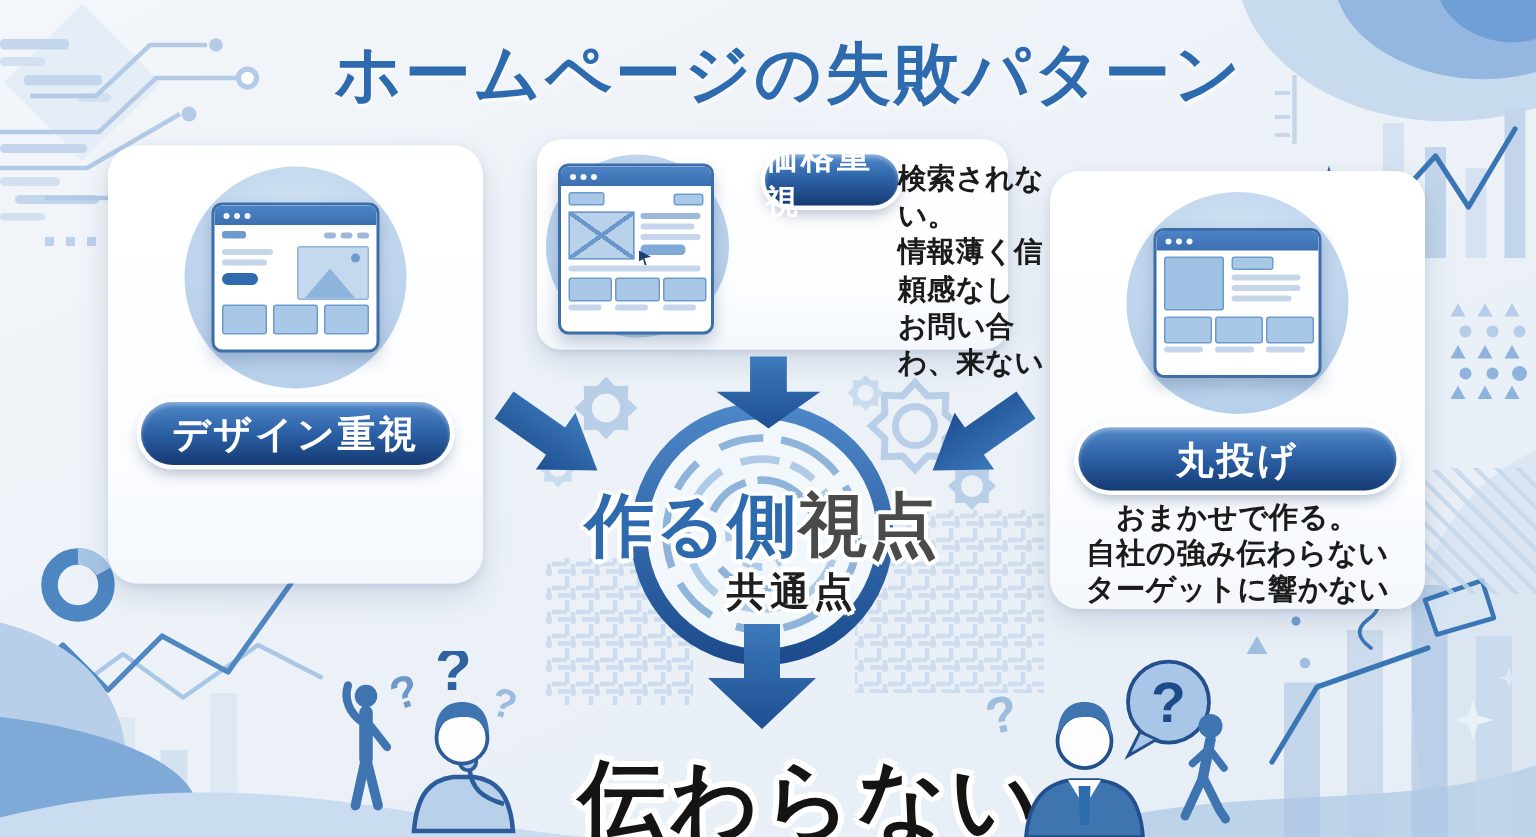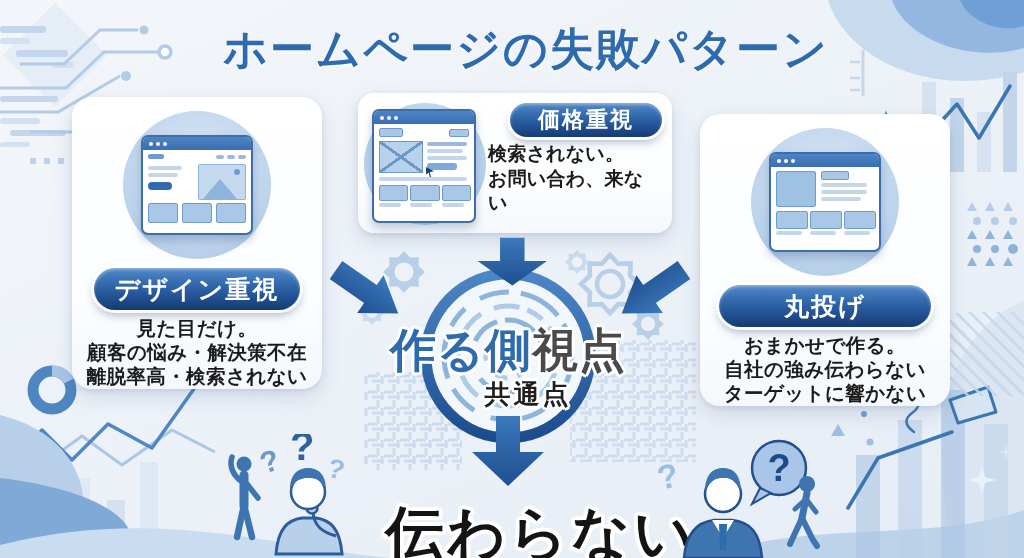--- a/index.html
+++ b/index.html
@@ -45,21 +45,21 @@
                inset 0 2px 3px rgba(255,255,255,.35);
     color:#ffffff;font-weight:900;letter-spacing:2px;
   }
   .pill-v{width:206px;height:42px;font-size:25px;margin-top:9px;}
   .card-lines{margin-top:7px;text-align:center;font-weight:800;color:#1b1b1b;
     font-size:19.5px;line-height:1.23;letter-spacing:.4px;}
   
   .price-left{position:relative;width:128px;height:140px;flex:none;}
   .price-halo{position:absolute;left:6px;top:10px;width:122px;height:122px;border-radius:50%;
     background:radial-gradient(circle at 50% 40%,#d9e7f6 0%,#bcd3ec 60%,#a7c5e6 100%);}
-  .price-right{padding:10px 10px 0 2px;display:flex;flex-direction:column;align-items:flex-start;}
+  .price-right{padding:10px 10px 0 2px;display:flex;flex-direction:row;align-items:flex-start;}
   .pill-h{width:152px;height:34px;font-size:22px;margin-left:22px;}
   .price-lines{margin-top:5px;text-align:left;font-weight:800;color:#1b1b1b;
     font-size:19px;line-height:1.3;letter-spacing:.2px;}
 
   
   .browser{background:#ffffff;border:2px solid #3d6ea9;border-radius:7px;overflow:hidden;
     box-shadow:0 5px 10px rgba(45,75,120,.28);position:relative;z-index:2;}
   .bbar{height:13px;background:linear-gradient(180deg,#4d84c6,#3a6fb0);
     display:flex;align-items:center;gap:3px;padding:0 6px;}
   .bdot{width:4px;height:4px;border-radius:50%;background:#fff;opacity:.95;}
@@ -283,25 +283,20 @@
         <div class="row" style="padding:0 5px;gap:4px;">
           <div class="bx" style="width:28px;height:18px;"></div>
           <div class="bx" style="width:28px;height:18px;"></div>
           <div class="bx" style="width:28px;height:18px;"></div>
         </div>
       </div>
     </div>
     <div class="pill pill-v">
       <span>デザイン重視</span>
     </div>
-    <div class="card-lines">
-      <div>見た目だけ。</div>
-      <div>顧客の悩み・解決策不在</div>
-      <div>離脱率高・検索されない</div>
-    </div>
   </div>
 
   <div class="abs card" id="card-price">
     <div class="price-left">
       <div class="price-halo"></div>
       <div class="browser" style="position:absolute;left:14px;top:16px;width:100px;height:110px;">
         <div class="bbar">
           <span class="bdot"></span>
           <span class="bdot"></span>
           <span class="bdot"></span>
@@ -341,20 +336,21 @@
           </div>
         </div>
       </div>
     </div>
     <div class="price-right">
       <div class="pill pill-h">
         <span>価格重視</span>
       </div>
       <div class="price-lines">
         <div>検索されない。</div>
+        <div>情報薄く信頼感なし</div>
         <div>お問い合わ、来ない</div>
       </div>
     </div>
   </div>
 
   <div class="abs card card-v" id="card-outsource">
     <div class="halo halo-v">
       <div class="browser" style="width:108px;height:96px;">
         <div class="bbar">
           <span class="bdot"></span>

